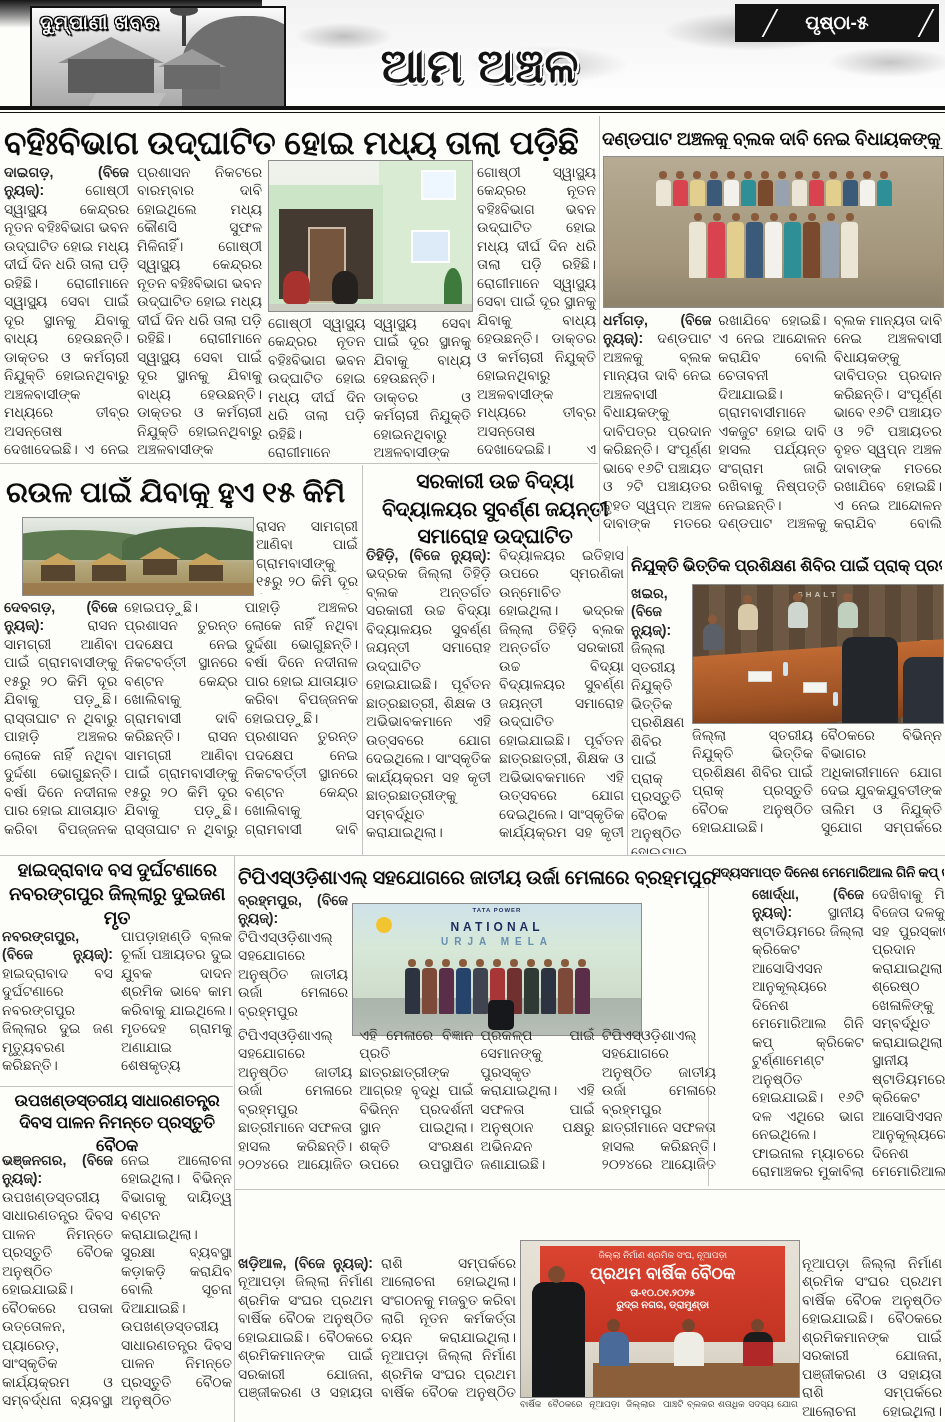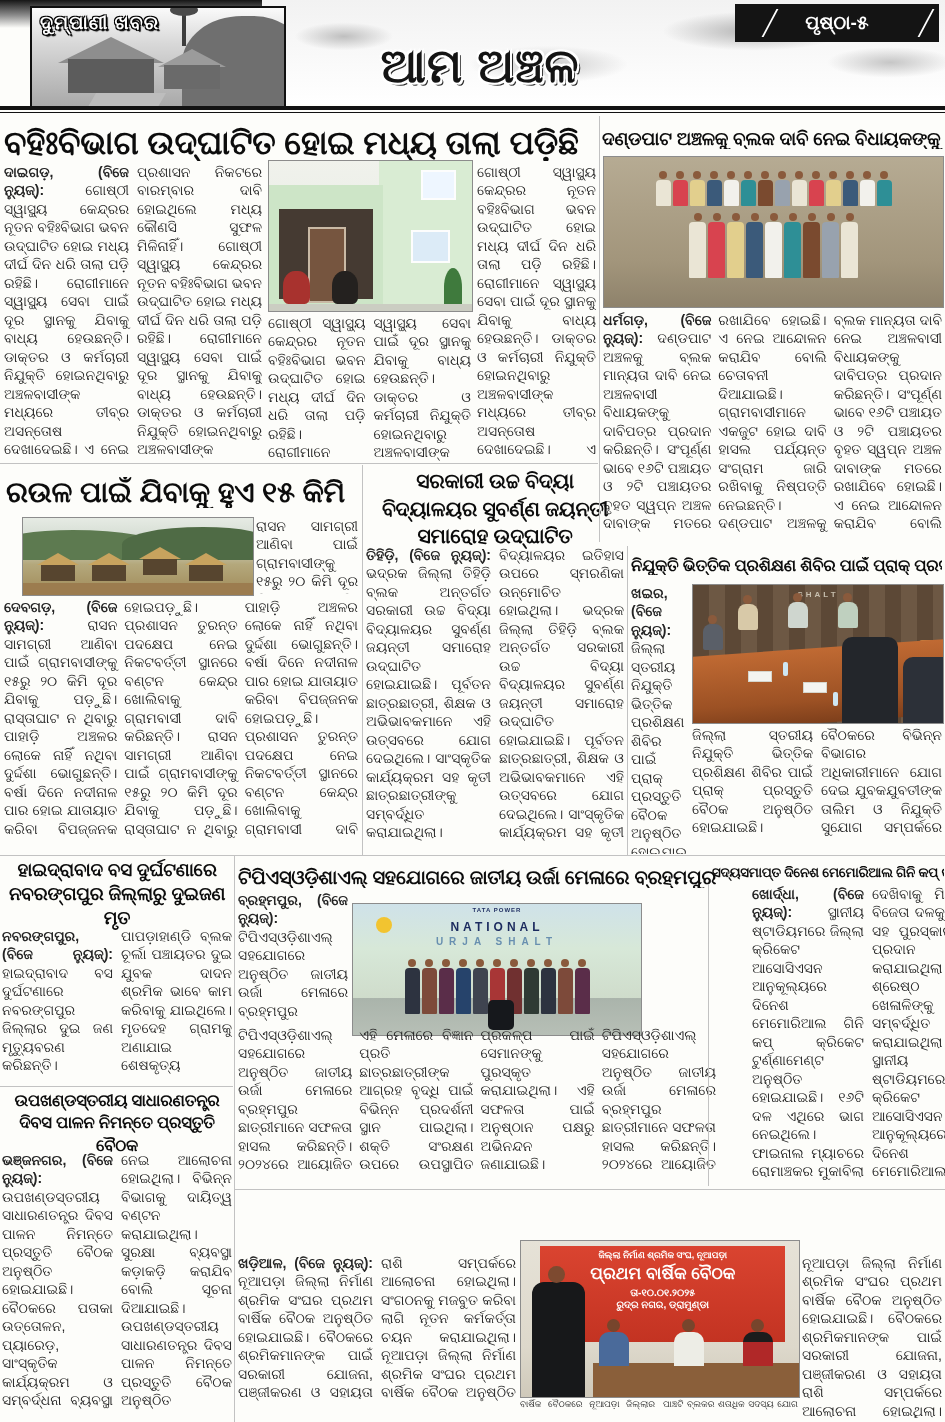--- a/index.html
+++ b/index.html
@@ -100,21 +100,21 @@
   .f-row .person:nth-child(8n+2) .p-torso{background:#7d4a3a;}
   .f-row .person:nth-child(8n+3) .p-torso{background:#5a2d49;}
   .f-row .person:nth-child(8n+4) .p-torso{background:#26436b;}
   .f-row .person:nth-child(8n+5) .p-torso{background:#3f4450;}
   .f-row .person:nth-child(8n+6) .p-torso{background:#a83636;}
   .f-row .person:nth-child(8n+7) .p-torso{background:#703030;}
   .f-row .person:nth-child(8n+8) .p-torso{background:#2f3a34;}
   .f-bag{position:absolute;left:47%;bottom:4%;width:26px;height:30px;background:#16181c;border-radius:5px;}
   .ph-banner{background:linear-gradient(180deg,#e6e2d7 0%,#ddd8cb 68%,#cfc9ba 100%);}
   .bn-flag{position:absolute;left:7%;top:3%;width:88%;height:62%;background:linear-gradient(180deg,#da4430,#c33322);color:#fff;text-align:center;overflow:hidden;}
-  .bn-l1{font-size:9px;font-weight:700;margin-top:4px;white-space:nowrap;}
+  .bn-l1{font-size:9px;font-weight:400;margin-top:4px;white-space:nowrap;}
   .bn-l2{font-size:17px;font-weight:800;margin-top:3px;white-space:nowrap;}
   .bn-l3{font-size:10px;font-weight:700;margin-top:3px;}
   .bn-l4{font-size:10px;font-weight:700;}
   .bn-speaker{position:absolute;left:4%;top:26%;width:19%;height:74%;background:#17181a;border-radius:12px 12px 0 0;}
   .bn-speaker::before{content:"";position:absolute;left:30%;top:-16px;width:17px;height:17px;border-radius:50%;background:#7d4a30;}
   .bn-table{position:absolute;right:0;bottom:0;width:74%;height:22%;background:#8a5f3a;}
   .bn-sit{position:absolute;bottom:20%;width:30px;height:34px;border-radius:10px 10px 0 0;}
   .bn-sit::before{content:"";position:absolute;left:8px;top:-13px;width:13px;height:13px;border-radius:50%;background:#77452c;}
   .bn-s1{left:28%;background:#4a6a9a;} .bn-s2{left:55%;background:#ededE6;} .bn-s3{left:80%;background:#b02828;}
   .bn-s3::after{content:"";position:absolute;left:0;top:0;width:100%;height:10px;background:#1c1c1c;border-radius:10px 10px 0 0;}
@@ -343,21 +343,21 @@
   <div class="abs hl nowrap" style="left:238px;top:857px;width:478px;font-size:19.5px;">ଟିପିଏସ୍‌ଓଡ଼ିଶାଏଲ୍ ସହଯୋଗରେ ଜାତୀୟ ଉର୍ଜା ମେଳାରେ ବ୍ରହ୍ମପୁର ଛାତ୍ରୀଙ୍କ ସଫଳତା</div>
 
   <div class="abs body-txt" style="left:238px;top:891px;width:110px;height:131px;">
     <b>ବ୍ରହ୍ମପୁର, (ବିଜେ ନ୍ୟୁଜ୍):</b>
     <span> ଟିପିଏସ୍‌ଓଡ଼ିଶାଏଲ୍ ସହଯୋଗରେ ଅନୁଷ୍ଠିତ ଜାତୀୟ ଉର୍ଜା ମେଳାରେ ବ୍ରହ୍ମପୁର ଛାତ୍ରୀମାନେ ସଫଳତା ହାସଲ କରିଛନ୍ତି। ୨୦୨୪ରେ ଆୟୋଜିତ ଏହି ମେଳାରେ ବିଜ୍ଞାନ ପ୍ରତି ଛାତ୍ରଛାତ୍ରୀଙ୍କ ଆଗ୍ରହ ବୃଦ୍ଧି ପାଇଁ ବିଭିନ୍ନ ପ୍ରଦର୍ଶନୀ ସ୍ଥାନ ପାଇଥିଲା। ଶକ୍ତି ସଂରକ୍ଷଣ ଉପରେ ଉପସ୍ଥାପିତ ପ୍ରକଳ୍ପ ପାଇଁ ସେମାନଙ୍କୁ ପୁରସ୍କୃତ କରାଯାଇଥିଲା। ଏହି ସଫଳତା ପାଇଁ ଅନୁଷ୍ଠାନ ପକ୍ଷରୁ ଅଭିନନ୍ଦନ ଜଣାଯାଇଛି।</span>
   </div>
 
   <div class="photo ph-fair" style="left:352px;top:891px;width:288px;height:131px;margin-top:12px;">
     <div class="f-brand">TATA POWER</div>
     <div class="f-national">NATIONAL</div>
-    <div class="f-urja">URJA SHALT</div>
+    <div class="f-urja">URJA MELA</div>
     <div class="f-sun"></div>
     <div class="f-row">
         <span class="person">
           <i class="p-head"></i>
           <i class="p-torso"></i>
         </span>
         <span class="person">
           <i class="p-head"></i>
           <i class="p-torso"></i>
         </span>

